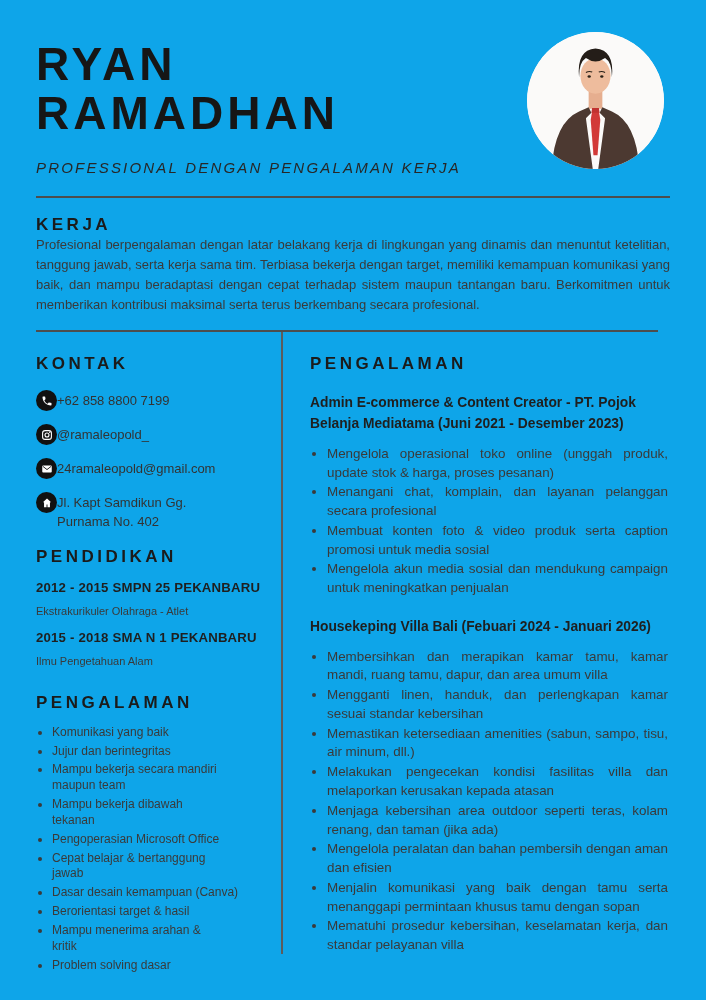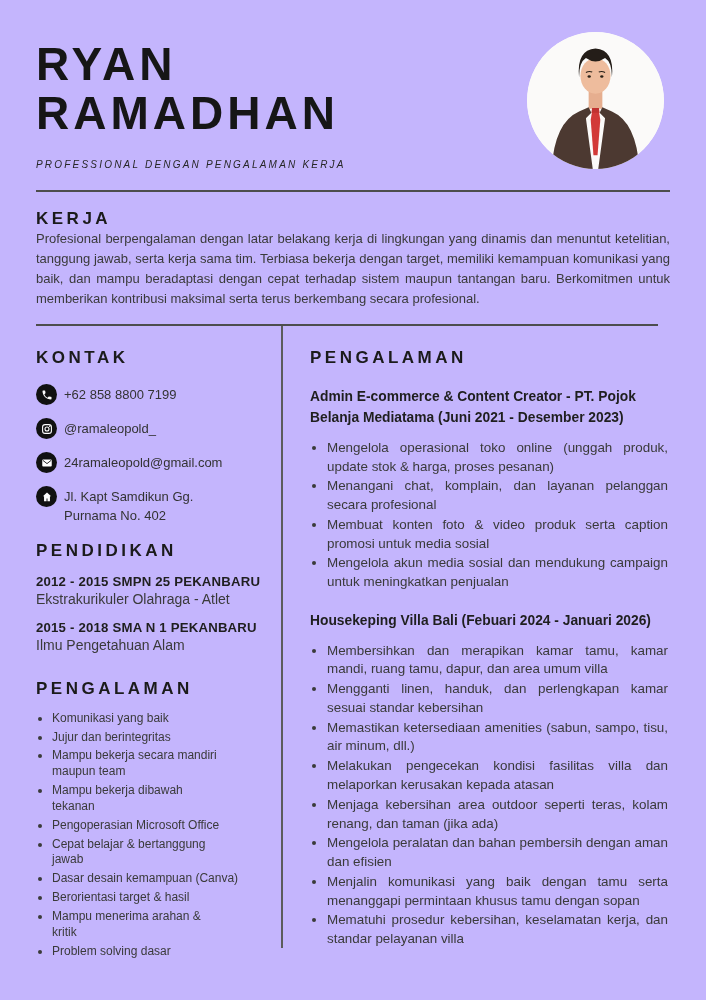--- a/index.html
+++ b/index.html
@@ -1,31 +1,31 @@
 <!DOCTYPE html>
 <html><head>
 <meta charset="utf-8">
 <style>
   * { margin:0; padding:0; box-sizing:border-box; }
   html,body { background:#d8d8d8; }
   .page {
     position:relative;
     width:706px; height:1000px;
     margin:0 auto;
-    background:#c4b5fd;
+    background:#0ea5e9;
     font-family:"Liberation Sans", sans-serif;
     color:#3a3a3a;
     overflow:hidden;
   }
   .inner { padding:0 36px; }
 
   
   .header { display:flex; justify-content:space-between; align-items:flex-start; padding-top:40px; }
   .name { font-size:46px; font-weight:800; letter-spacing:4px; line-height:1.07; color:#161616; }
-  .subtitle { margin-top:21px; font-style:italic; font-size:10px; letter-spacing:2.2px; color:#272727; font-weight:500; }
+  .subtitle { margin-top:21px; font-style:italic; font-size:15px; letter-spacing:2.2px; color:#272727; font-weight:500; }
   .photo {
     width:137px; height:137px; border-radius:50%;
     overflow:hidden; background:#fbfaf9;
     margin-top:-8px; margin-right:6px; flex:none;
   }
   .photo svg { display:block; width:100%; height:100%; }
 
   .hr { height:2px; background:#4d4d4d; margin-top:20px; }
   .hr2 { height:2px; background:#4d4d4d; margin-top:16px; width:622px; }
 
@@ -40,32 +40,32 @@
   .columns { display:flex; position:relative; }
   .columns::before {
     content:""; position:absolute; left:245px; top:0;
     width:2px; height:622px; background:#5c5c5c;
   }
   .col-left  { width:215px; padding-top:22px; }
   .col-right { flex:1; margin-left:59px; padding-top:22px; padding-right:2px; }
 
   
   .contact-list { margin-top:16px; }
-  .contact-item { display:flex; gap:7px; margin-bottom:13px; align-items:flex-start; }
+  .contact-item { display:flex; gap:0; margin-bottom:13px; align-items:flex-start; }
   .cicon {
     width:21px; height:21px; border-radius:50%; background:#111;
     flex:none; display:flex; align-items:center; justify-content:center;
   }
   .cicon svg { width:12px; height:12px; display:block; }
   .contact-text { font-size:13px; color:#333; line-height:1.4; white-space:pre-line; padding-top:2px; width:178px; }
 
   
   .pendidikan { margin-top:16px; }
   .edu-title { font-weight:700; font-size:13.2px; color:#1f1f1f; margin-top:13px; white-space:nowrap; letter-spacing:0.2px; }
-  .edu-detail { font-size:14px; color:#3a3a3a; margin-top:2px; }
+  .edu-detail { font-size:11px; color:#3a3a3a; margin-top:10px; }
 
   
   .kemampuan { margin-top:26px; }
   .kemampuan ul { margin-top:12px; padding-left:16px; list-style:disc; }
   .kemampuan li { font-size:12px; color:#3a3a3a; line-height:1.32; margin-bottom:3px; white-space:pre-line; }
 
   
   .job-title { margin-top:19px; font-weight:700; font-size:13.8px; line-height:1.5; color:#1f1f1f; white-space:pre-line; }
   .job ul { margin-top:10px; padding-left:17px; list-style:disc; }
   .job li { font-size:13.4px; line-height:1.4; margin-bottom:1px; text-align:justify; color:#3a3a3a; }

